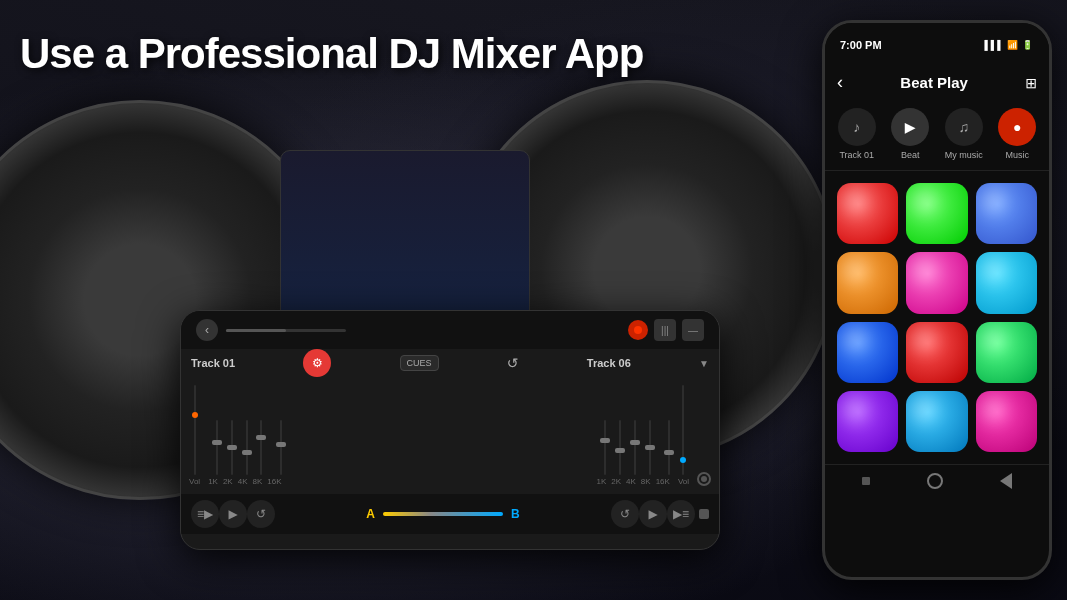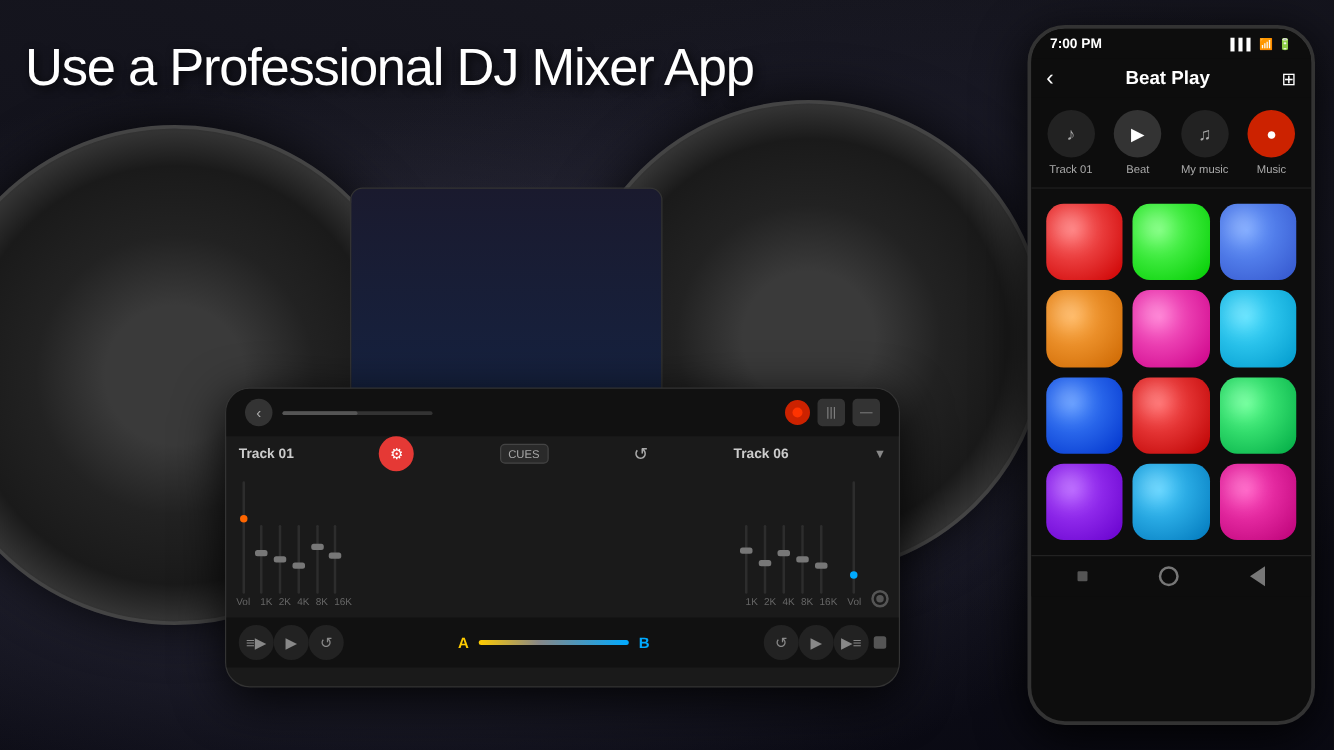--- a/index.html
+++ b/index.html
@@ -75,21 +75,21 @@
     }
 
     
     .main-title {
       position: absolute;
       left: 20px;
       top: 30px;
       z-index: 10;
       color: white;
       font-size: 42px;
-      font-weight: 400;
+      font-weight: 700;
       line-height: 1.15;
       text-shadow: 2px 2px 8px rgba(0,0,0,0.8);
       letter-spacing: -1px;
     }
 
     
     .mixer-card {
       position: absolute;
       left: 180px;
       top: 310px;
@@ -281,21 +281,21 @@
       border: 3px solid #333;
       z-index: 20;
       overflow: hidden;
       box-shadow: 0 10px 40px rgba(0,0,0,0.9);
     }
 
     .phone-status-bar {
       display: flex;
       justify-content: space-between;
       align-items: center;
-      padding: 6px 15px;
+      padding: 16px 15px;
       background: #0d0d0d;
     }
 
     .phone-time {
       color: white;
       font-size: 11px;
       font-weight: 600;
     }
 
     .phone-icons {
@@ -440,21 +440,21 @@
     
     .down-arrow {
       color: #888;
       font-size: 10px;
       text-align: right;
     }
 
     .eq-group {
       display: flex;
       flex-direction: column;
-      align-items: flex-start;
+      align-items: flex-end;
       gap: 2px;
     }
 
     .fader-container {
       display: flex;
       flex-direction: column;
       align-items: center;
       position: relative;
     }
 

